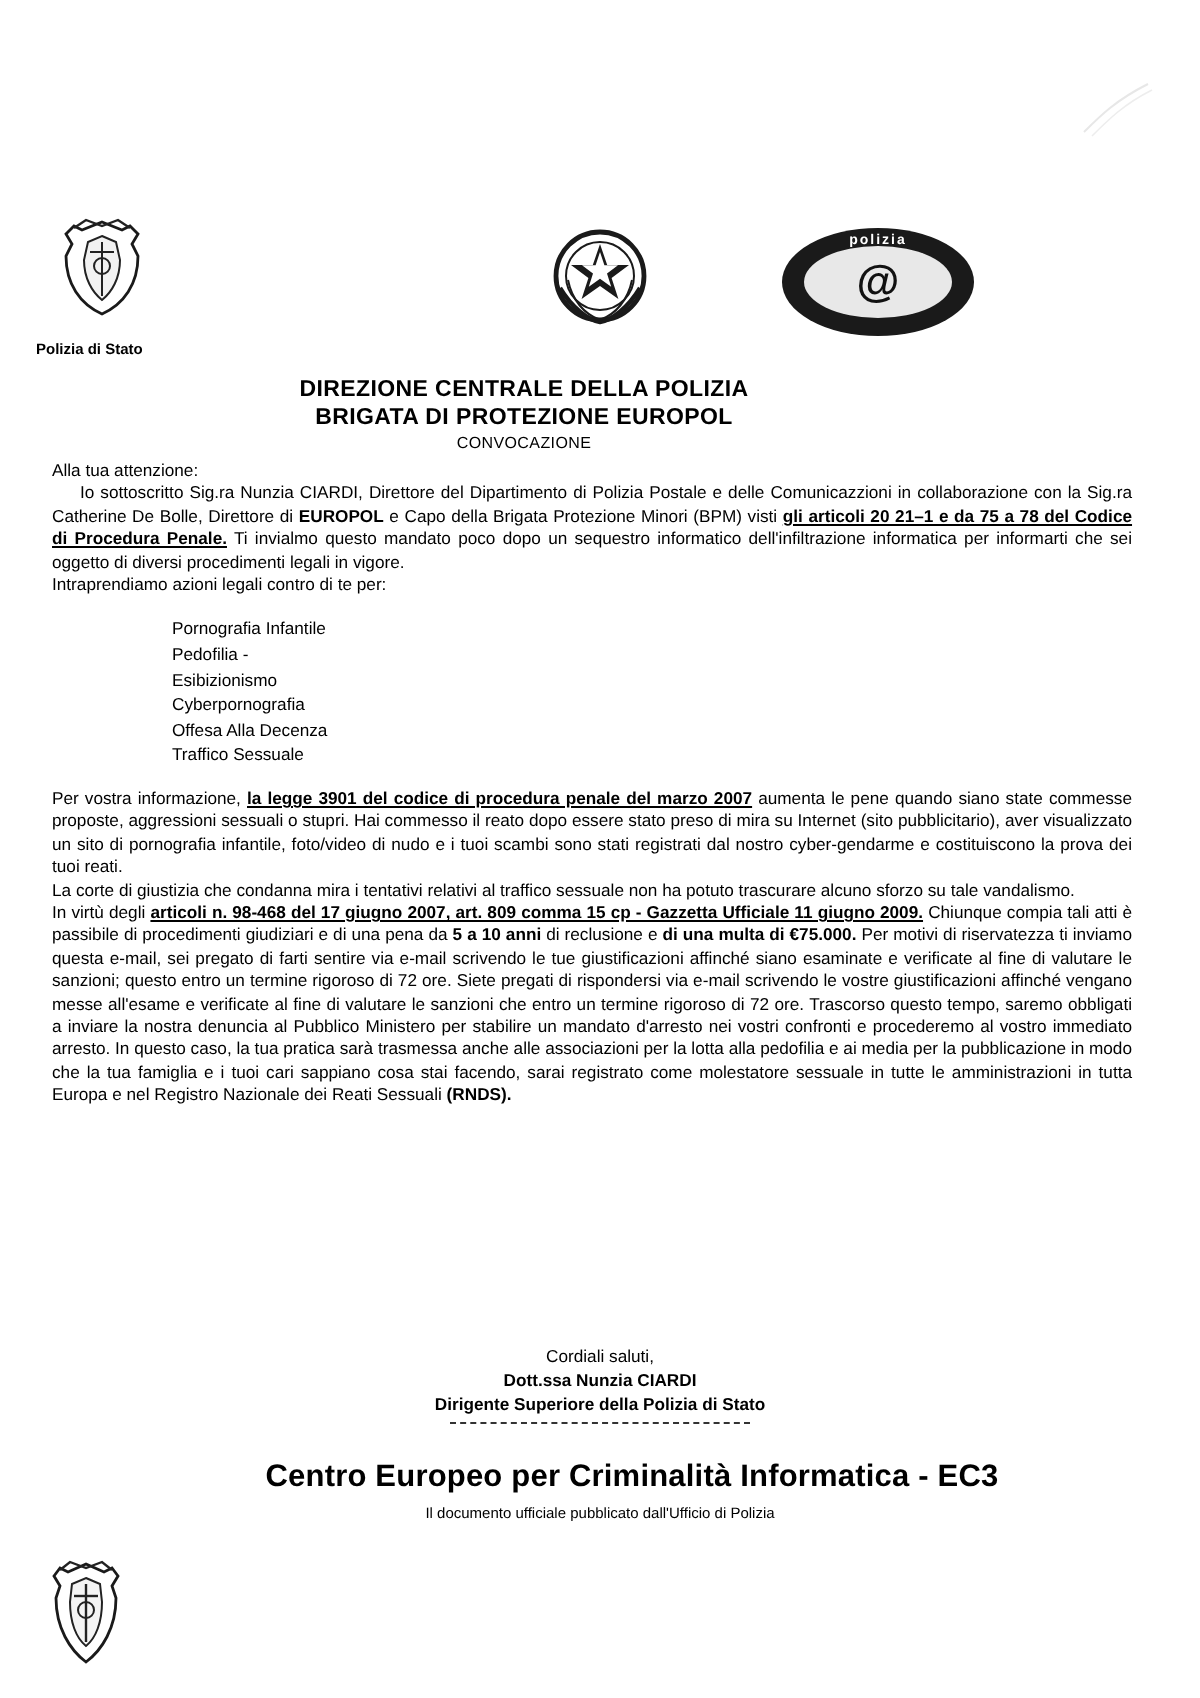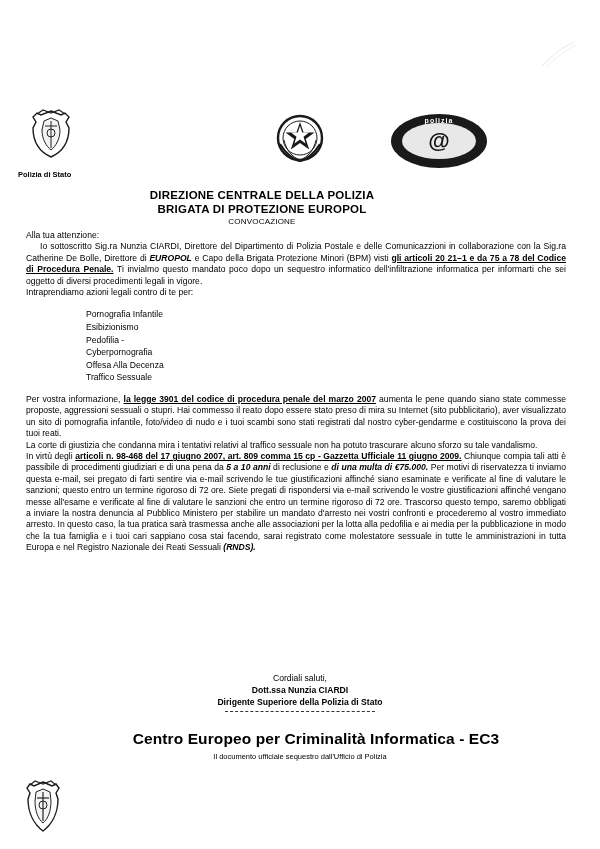--- a/index.html
+++ b/index.html
@@ -147,21 +147,21 @@
   }
   .body p {
     margin: 0 0 0 0;
   }
   .attn {
     margin-bottom: 2px;
   }
   .indent {
     text-indent: 14px;
   }
-  .b { font-weight: bold; font-style: italic; }
+  .b { font-weight: bold; }
   .bu { font-weight: bold; text-decoration: underline; }
 
   .crime-list {
     margin: 10px 0 10px 0;
     padding-left: 60px;
     line-height: 12.6px;
     font-size: 8.6px;
   }
   .crime-list div { text-align: left; }
 
@@ -279,22 +279,22 @@
   <div class="body">
 
     <p class="attn">Alla tua attenzione:</p>
 
     <p class="indent"><span>Io sottoscritto Sig.ra Nunzia CIARDI, Direttore del Dipartimento di Polizia Postale e delle Comunicazzioni in collaborazione con la Sig.ra Catherine De Bolle, Direttore di </span><span class="b">EUROPOL</span><span> e Capo della Brigata Protezione Minori (BPM) visti </span><span class="bu">gli articoli 20 21–1 e da 75 a 78 del Codice di Procedura Penale.</span><span> Ti invialmo questo mandato poco dopo un sequestro informatico dell'infiltrazione informatica per informarti che sei oggetto di diversi procedimenti legali in vigore.</span></p>
 
     <p>Intraprendiamo azioni legali contro di te per:</p>
 
     <div class="crime-list">
       <div>Pornografia Infantile</div>
+      <div>Pedofilia -</div>
       <div>Esibizionismo</div>
-      <div>Pedofilia -</div>
       <div>Cyberpornografia</div>
       <div>Offesa Alla Decenza</div>
       <div>Traffico Sessuale</div>
     </div>
 
     <p><span>Per vostra informazione, </span><span class="bu">la legge 3901 del codice di procedura penale del marzo 2007</span><span> aumenta le pene quando siano state commesse proposte, aggressioni sessuali o stupri. Hai commesso il reato dopo essere stato preso di mira su Internet (sito pubblicitario), aver visualizzato un sito di pornografia infantile, foto/video di nudo e i tuoi scambi sono stati registrati dal nostro cyber-gendarme e costituiscono la prova dei tuoi reati.</span></p>
 
     <p>La corte di giustizia che condanna mira i tentativi relativi al traffico sessuale non ha potuto trascurare alcuno sforzo su tale vandalismo.</p>
 
     <p><span> In virtù degli </span><span class="bu">articoli n. 98-468 del 17 giugno 2007, art. 809 comma 15 cp - Gazzetta Ufficiale 11 giugno 2009.</span><span>  Chiunque compia tali atti è passibile di procedimenti giudiziari e di una pena da </span><span class="b">5 a 10 anni</span><span> di reclusione e </span><span class="b">di una multa di €75.000.</span><span> Per motivi di riservatezza ti inviamo questa e-mail, sei pregato di farti sentire via e-mail scrivendo le tue giustificazioni affinché siano esaminate e verificate al fine di valutare le sanzioni; questo entro un termine rigoroso di 72 ore.  Siete pregati di rispondersi via e-mail scrivendo le vostre giustificazioni affinché vengano messe all'esame e verificate al fine di valutare le sanzioni che entro un termine rigoroso di 72 ore.  Trascorso questo tempo, saremo obbligati a inviare la nostra denuncia al Pubblico Ministero per stabilire un mandato d'arresto nei vostri confronti e procederemo al vostro immediato arresto. In questo caso, la tua pratica sarà trasmessa anche alle associazioni per la lotta alla pedofilia e ai media per la pubblicazione in modo che la tua famiglia e i tuoi cari sappiano cosa stai facendo, sarai registrato come molestatore sessuale in tutte le amministrazioni in tutta Europa e nel Registro Nazionale dei Reati Sessuali </span><span class="b">(RNDS).</span></p>
@@ -302,21 +302,21 @@
   </div>
 
   <div class="sig">
     <div class="line0">Cordiali saluti,</div>
     <div class="line1">Dott.ssa Nunzia CIARDI</div>
     <div class="line2">Dirigente Superiore della Polizia di Stato</div>
     <div class="sig-rule"></div>
   </div>
 
   <div class="footer-title">Centro Europeo per Criminalità Informatica - EC3</div>
-  <div class="footer-sub">Il documento ufficiale sequestro dall'Ufficio di Polizia</div>
+  <div class="footer-sub">Il documento ufficiale pubblicato dall'Ufficio di Polizia</div>
 
   <div class="crest-bottom">
     <svg width="46" height="58" viewBox="0 0 46 58">
       <path d="M23 4 L32 8 L36 6 L39 10 L36 15 L38 21 C38 36 31 47 23 53 C15 47 8 36 8 21 L10 15 L7 10 L10 6 L14 8 Z" fill="#ffffff" stroke="#1a1a1a" stroke-width="1.4"></path>
       <path d="M23 11 L30 14 L31 23 C31 33 28 41 23 45 C18 41 15 33 15 23 L16 14 Z" fill="#f4f4f4" stroke="#222" stroke-width="1"></path>
       <path d="M23 14 L23 43" stroke="#222" stroke-width="1.2"></path>
       <path d="M17 20 L29 20" stroke="#222" stroke-width="1.2"></path>
       <circle cx="23" cy="27" r="4" fill="none" stroke="#222" stroke-width="1"></circle>
       <path d="M10 7 L15 3 L23 6 L31 3 L36 7" fill="none" stroke="#222" stroke-width="1.2"></path>
     </svg>

